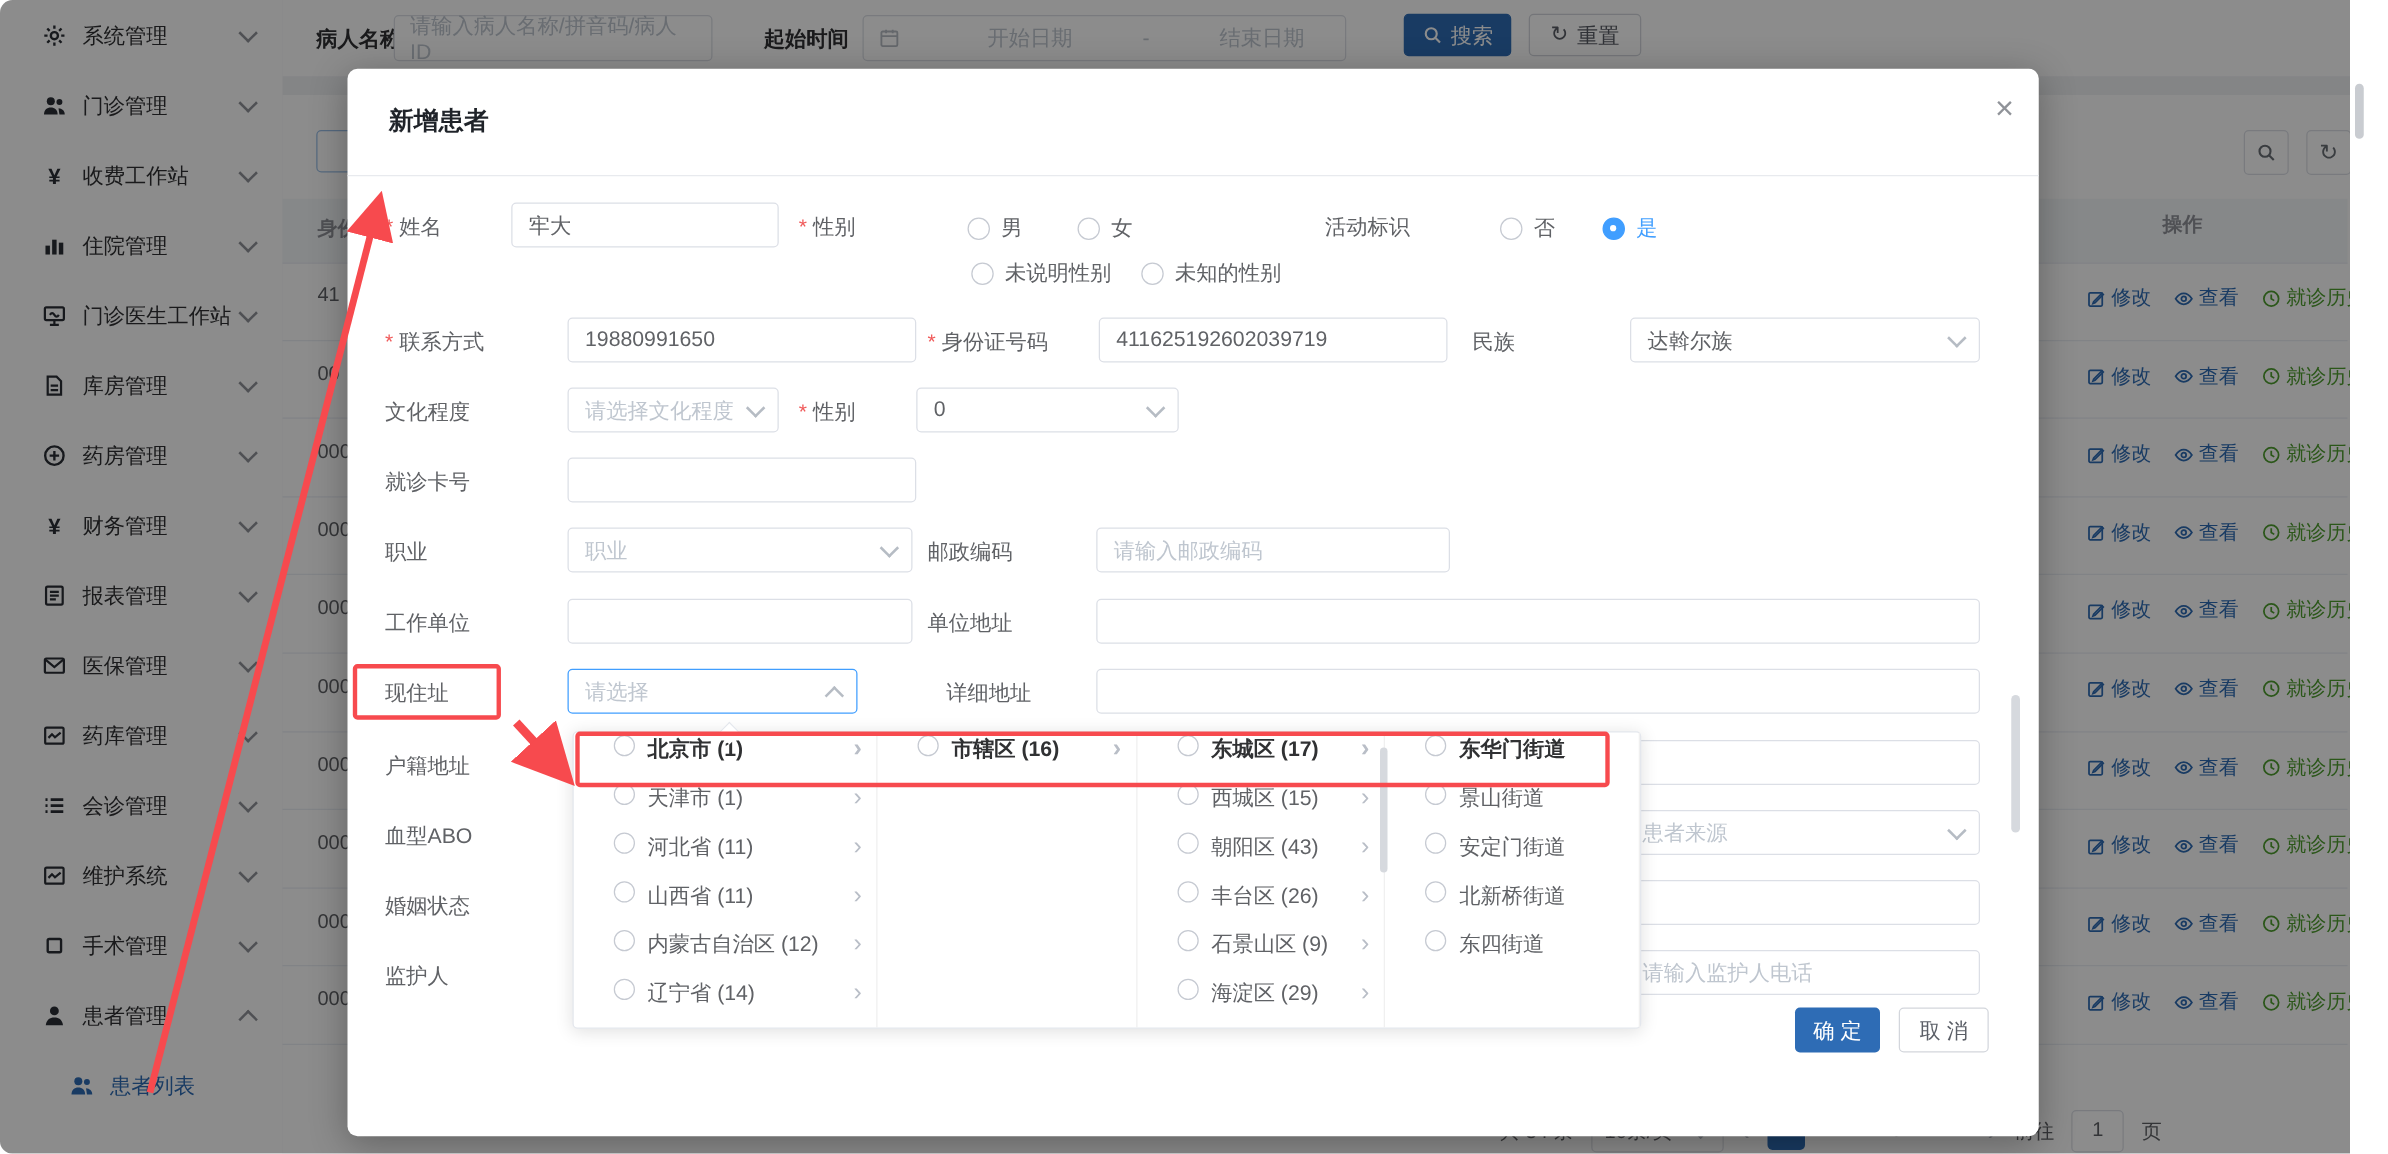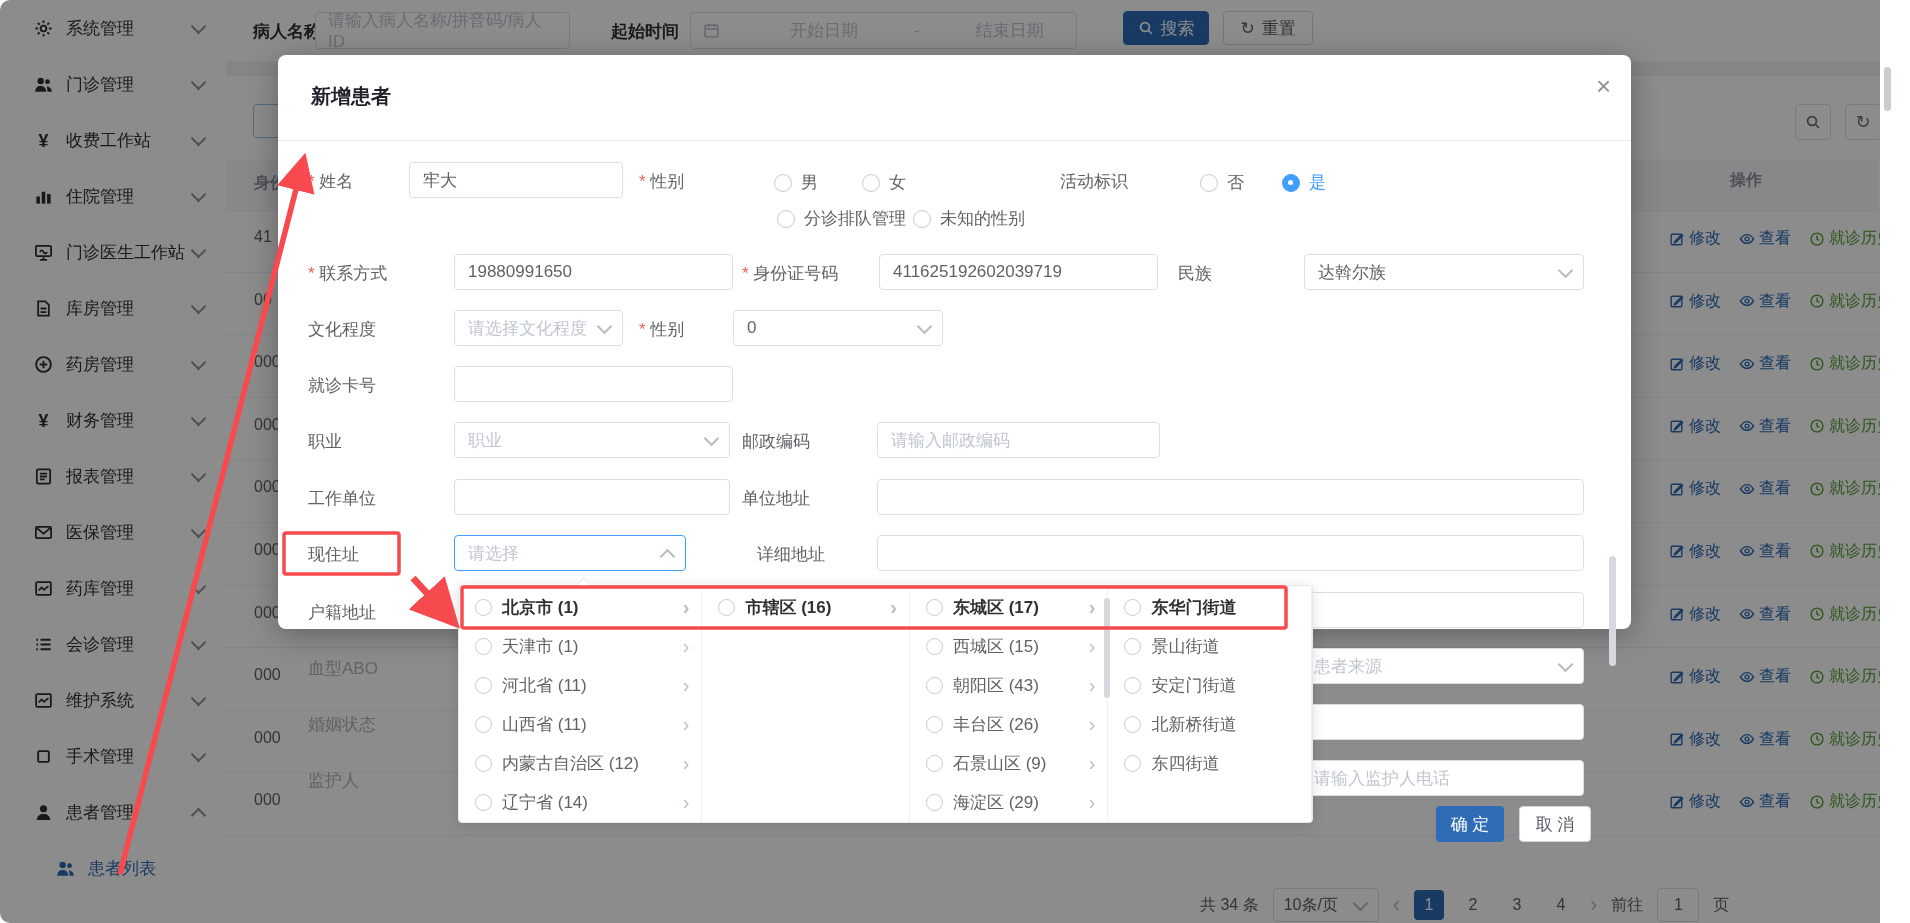--- a/index.html
+++ b/index.html
@@ -43,21 +43,21 @@
   .parrow{color:#b6bcc4;font-size:22px;cursor:pointer;}
   .psel{position:relative;width:106px;height:34px;border:1px solid #dcdfe6;border-radius:4px;display:flex;
         align-items:center;padding:0 26px 0 10px;box-sizing:border-box;background:#fff;}
   .psel .chev,.selchev{position:absolute;right:12px;border-color:#b6bcc4;}
   .ginput{width:42px;height:34px;border:1px solid #dcdfe6;border-radius:4px;display:flex;align-items:center;
           justify-content:center;box-sizing:border-box;background:#fff;}
   .rstrip{position:absolute;left:1880px;top:0;width:30px;height:923px;background:#fff;z-index:5;}
   .rthumb{position:absolute;left:4px;top:67px;width:7px;height:44px;background:#c9ccd1;border-radius:4px;}
   
   .overlay{position:absolute;left:0;top:0;width:1880px;height:923px;background:rgba(0,0,0,0.45);z-index:10;border-radius:10px 0 0 10px;}
-  .modal{position:absolute;left:278px;top:55px;width:1353px;height:574px;background:#fff;border-radius:8px;
+  .modal{position:absolute;left:278px;top:55px;width:1353px;height:854px;background:#fff;border-radius:8px;
          box-shadow:0 6px 30px rgba(0,0,0,.3);z-index:20;}
   .mtitle{position:absolute;left:33px;top:28px;font-size:20px;font-weight:bold;color:#1f2329;}
   .mclose{position:absolute;left:1318px;top:18px;font-size:26px;color:#909399;cursor:pointer;line-height:1;}
   .mdivider{position:absolute;left:0;top:85px;width:100%;height:0;border-top:1px solid #e8eaee;}
   .flabel{position:absolute;font-size:17px;color:#606266;white-space:nowrap;}
   .req::before{content:"* ";color:#f05b5b;}
   .finp{position:absolute;height:36px;border:1px solid #dcdfe6;border-radius:4px;background:#fff;box-sizing:border-box;
         display:flex;align-items:center;padding:0 13px;font-size:17px;color:#606266;}
   .finp .selchev{border-color:#b6bcc4;}
   .finp.focus{border-color:#409eff;}
@@ -70,21 +70,21 @@
   .mscroll{position:absolute;left:1331px;top:501px;width:7px;height:110px;background:#d6d9de;border-radius:4px;}
   .mbtn{position:absolute;height:36px;border-radius:4px;display:flex;align-items:center;justify-content:center;
         font-size:17px;box-sizing:border-box;cursor:pointer;}
   
   .caspanel{position:absolute;left:458px;top:585px;width:855px;height:238px;background:#fff;border:1px solid #e4e7ed;
             border-radius:4px;box-shadow:0 2px 14px rgba(0,0,0,.12);z-index:30;display:flex;box-sizing:border-box;}
   .caspanel::before{content:"";position:absolute;left:118px;top:-6px;width:12px;height:12px;background:#fff;
             border-left:1px solid #e4e7ed;border-top:1px solid #e4e7ed;transform:rotate(45deg);}
   .cascol{box-sizing:border-box;border-right:1px solid #f0f0f0;padding-top:2px;overflow:hidden;}
   .cascol:last-child{border-right:none;}
-  .opt{height:39px;display:flex;align-items:center;padding:0 12px 0 16px;font-size:17px;color:#606266;cursor:pointer;}
+  .opt{height:39px;display:flex;padding:0 12px 0 32px;font-size:17px;color:#606266;cursor:pointer;}
   .opt.bold{font-weight:bold;color:#303133;}
   .opt .rc{width:17px;height:17px;margin-right:10px;}
   .opt-arrow{margin-left:auto;color:#b9bec7;font-size:20px;}
   .casbar{position:absolute;left:645px;top:12px;width:6px;height:100px;background:#d6d9de;border-radius:3px;}
   
   .anno{position:absolute;left:0;top:0;width:1910px;height:923px;z-index:40;pointer-events:none;}
   .defs{position:absolute;width:0;height:0;overflow:hidden;}
 </style>
 </head>
 <body>
@@ -639,21 +639,21 @@
         <i class="rc"></i>
         <em>否</em>
       </span>
     <span class="radio on" style="left:1004px;top:116px;">
         <i class="rc"></i>
         <em>是</em>
       </span>
 
     <span class="radio" style="left:499px;top:152px;">
         <i class="rc"></i>
-        <em>分诊排队管理</em>
+        <em>未说明性别</em>
       </span>
     <span class="radio" style="left:635px;top:152px;">
         <i class="rc"></i>
         <em>未知的性别</em>
       </span>
 
     <span class="flabel req" style="left:30px;top:207px;">联系方式</span>
     <div class="finp" style="left:176px;top:199px;width:279px;">
         <span>19880991650</span>
       </div>

